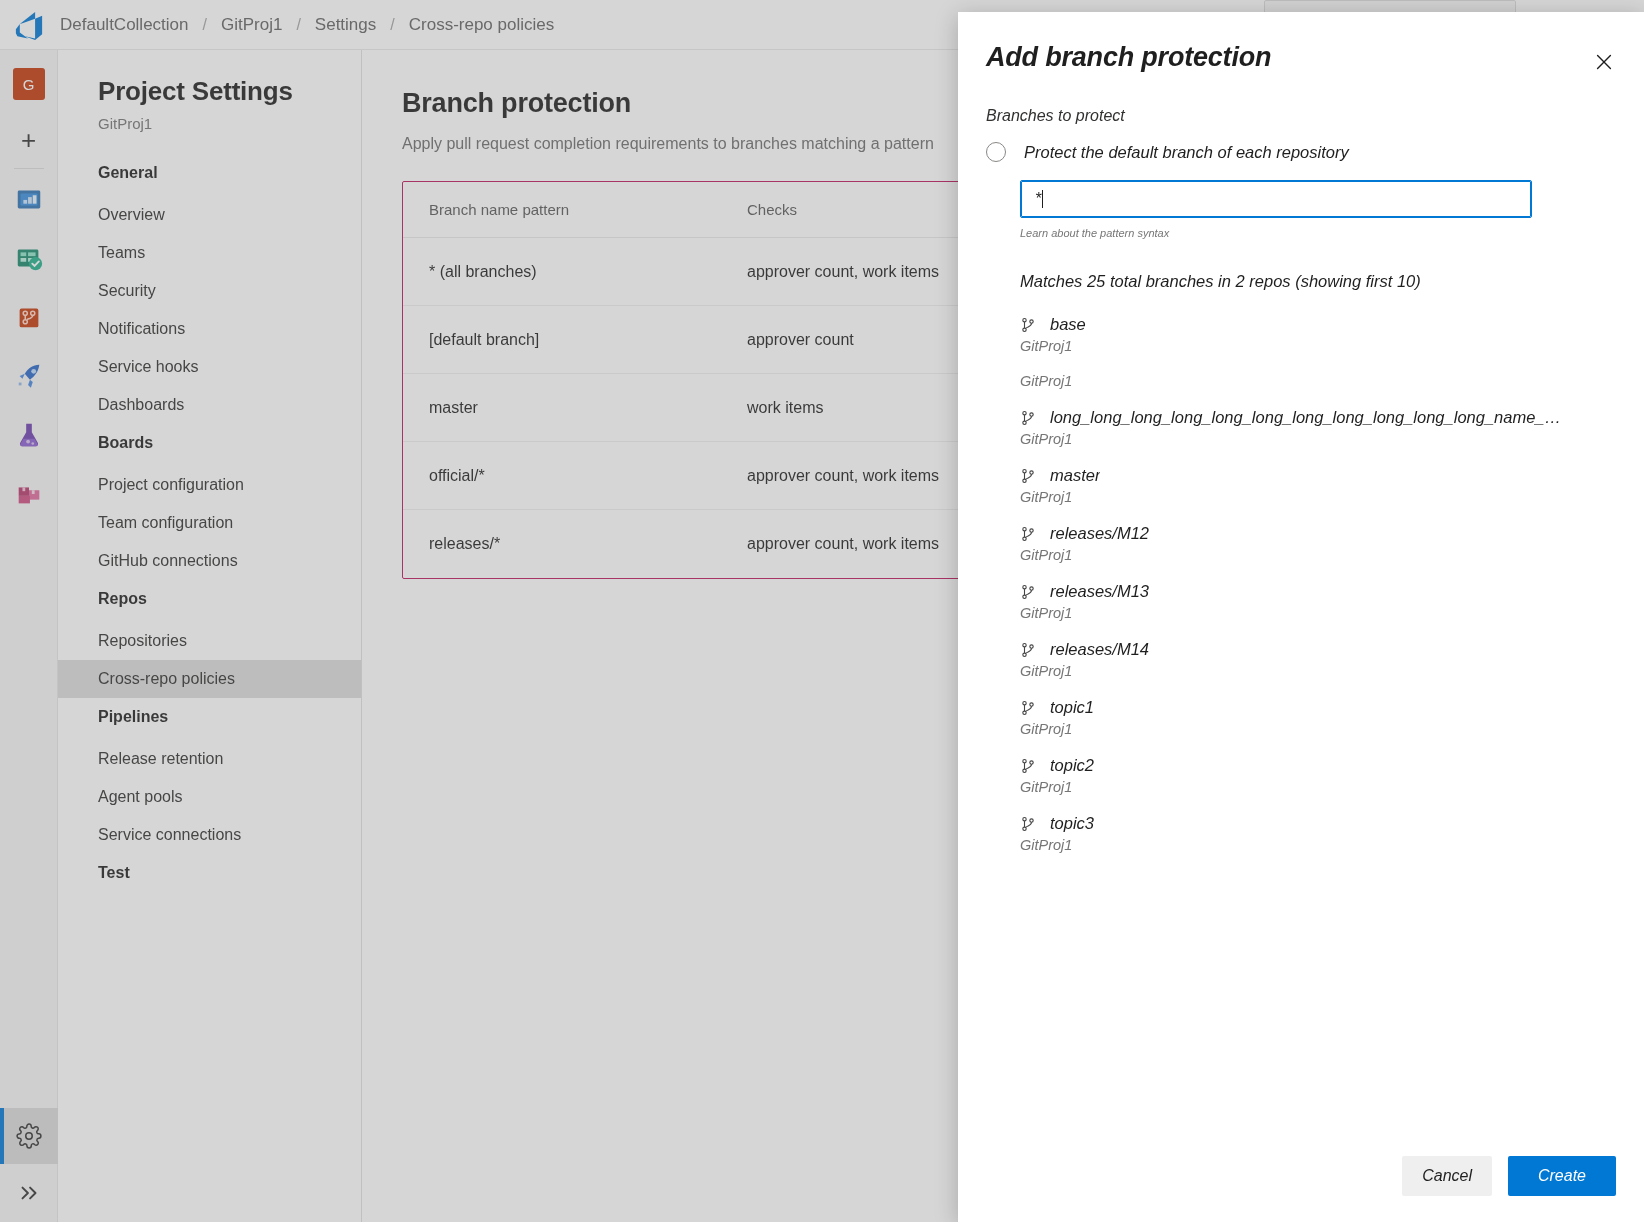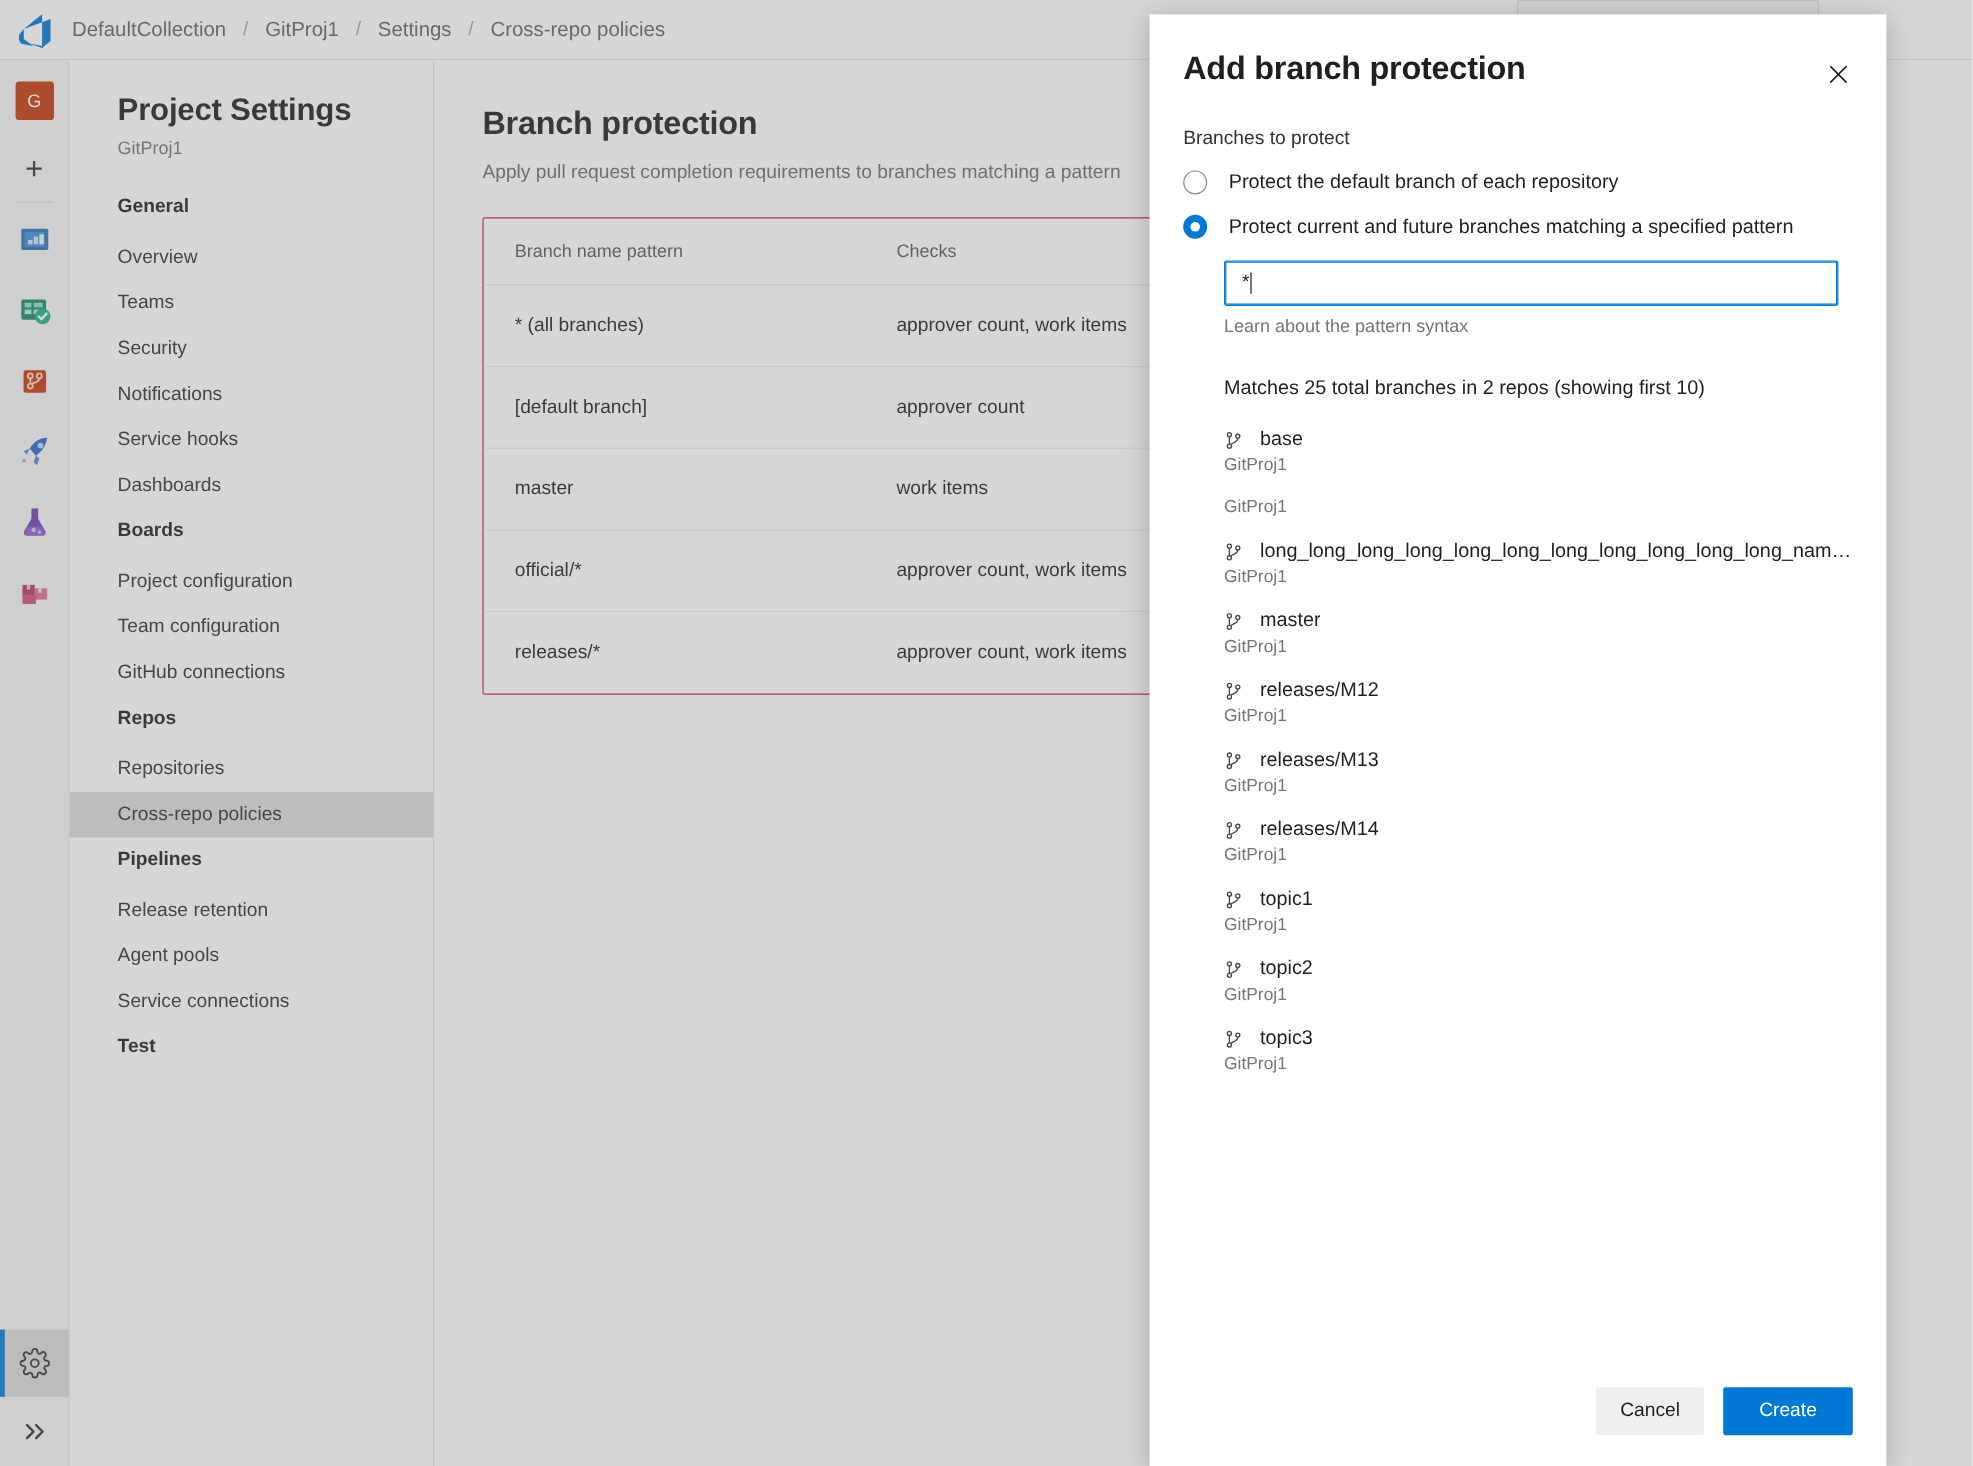--- a/index.html
+++ b/index.html
@@ -96,24 +96,24 @@
 
   
   .overlay {
     position: absolute; inset: 0; background: rgba(120,120,120,0.30);
     z-index: 50;
   }
 
   
   .panel {
     position: absolute; z-index: 60; top: 12px; left: 958px;
-    width: 614px; height: 1210px;
+    width: 686px; height: 1210px;
     background: #ffffff;
     box-shadow: 0 4px 22px rgba(0,0,0,0.22);
-    display: flex; flex-direction: column;
+    display: flex; flex-direction: column; font-style: italic;
   }
   .panel-head {
     position: relative; padding: 30px 42px 0 28px;
   }
   .panel-title { font-size: 27px; font-weight: 600; color: #1f1f1f; letter-spacing: -0.2px; }
   .panel-close {
     position: absolute; right: 22px; top: 32px; width: 36px; height: 36px;
     display: flex; align-items: center; justify-content: center; cursor: pointer;
   }
   .panel-body { flex: 1; padding: 0 28px; overflow: hidden; }
@@ -133,21 +133,21 @@
   .pattern-input {
     margin: 18px 0 0 34px; width: 512px; height: 38px;
     border: 1px solid #0078d4; outline: 1px solid #0078d4; outline-offset: -2px;
     border-radius: 2px; display: flex; align-items: center; padding: 0 14px;
     font-size: 16px; color: #1f1f1f; background: #fff;
   }
   .caret {
     display: inline-block; width: 1px; height: 18px; background: #1f1f1f;
     margin-left: 1px;
   }
-  .hint { margin: 9px 0 0 34px; font-size: 15px; color: #767676; }
+  .hint { margin: 9px 0 0 34px; font-size: 11px; color: #767676; }
 
   .matches { margin: 33px 0 0 34px; font-size: 16.5px; color: #1f1f1f; }
   .branch-list { margin: 24px 0 0 34px; }
   .branch-item { margin-bottom: 19px; }
   .branch-line { display: flex; align-items: center; }
   .branch-icon { width: 18px; height: 18px; flex: none; margin-right: 12px; display: flex; align-items: center; }
   .branch-name {
     font-size: 16.5px; color: #1f1f1f; white-space: nowrap;
     overflow: hidden; text-overflow: ellipsis; max-width: 520px;
   }
@@ -348,24 +348,20 @@
     </div>
 
     <div class="panel-body">
       <div class="field-label">Branches to protect</div>
 
       <div class="radio-row">
         <span class="radio"></span>
         <span class="radio-label">Protect the default branch of each repository</span>
       </div>
 
-      <div class="radio-row">
-        <span class="radio checked"></span>
-        <span class="radio-label">Protect current and future branches matching a specified pattern</span>
-      </div>
 
       <div class="pattern-input">
         <span>*</span>
           <span class="caret"></span>
       </div>
       <div class="hint">Learn about the pattern syntax</div>
 
       <div class="matches">Matches 25 total branches in 2 repos (showing first 10)</div>
 
       <div class="branch-list">

